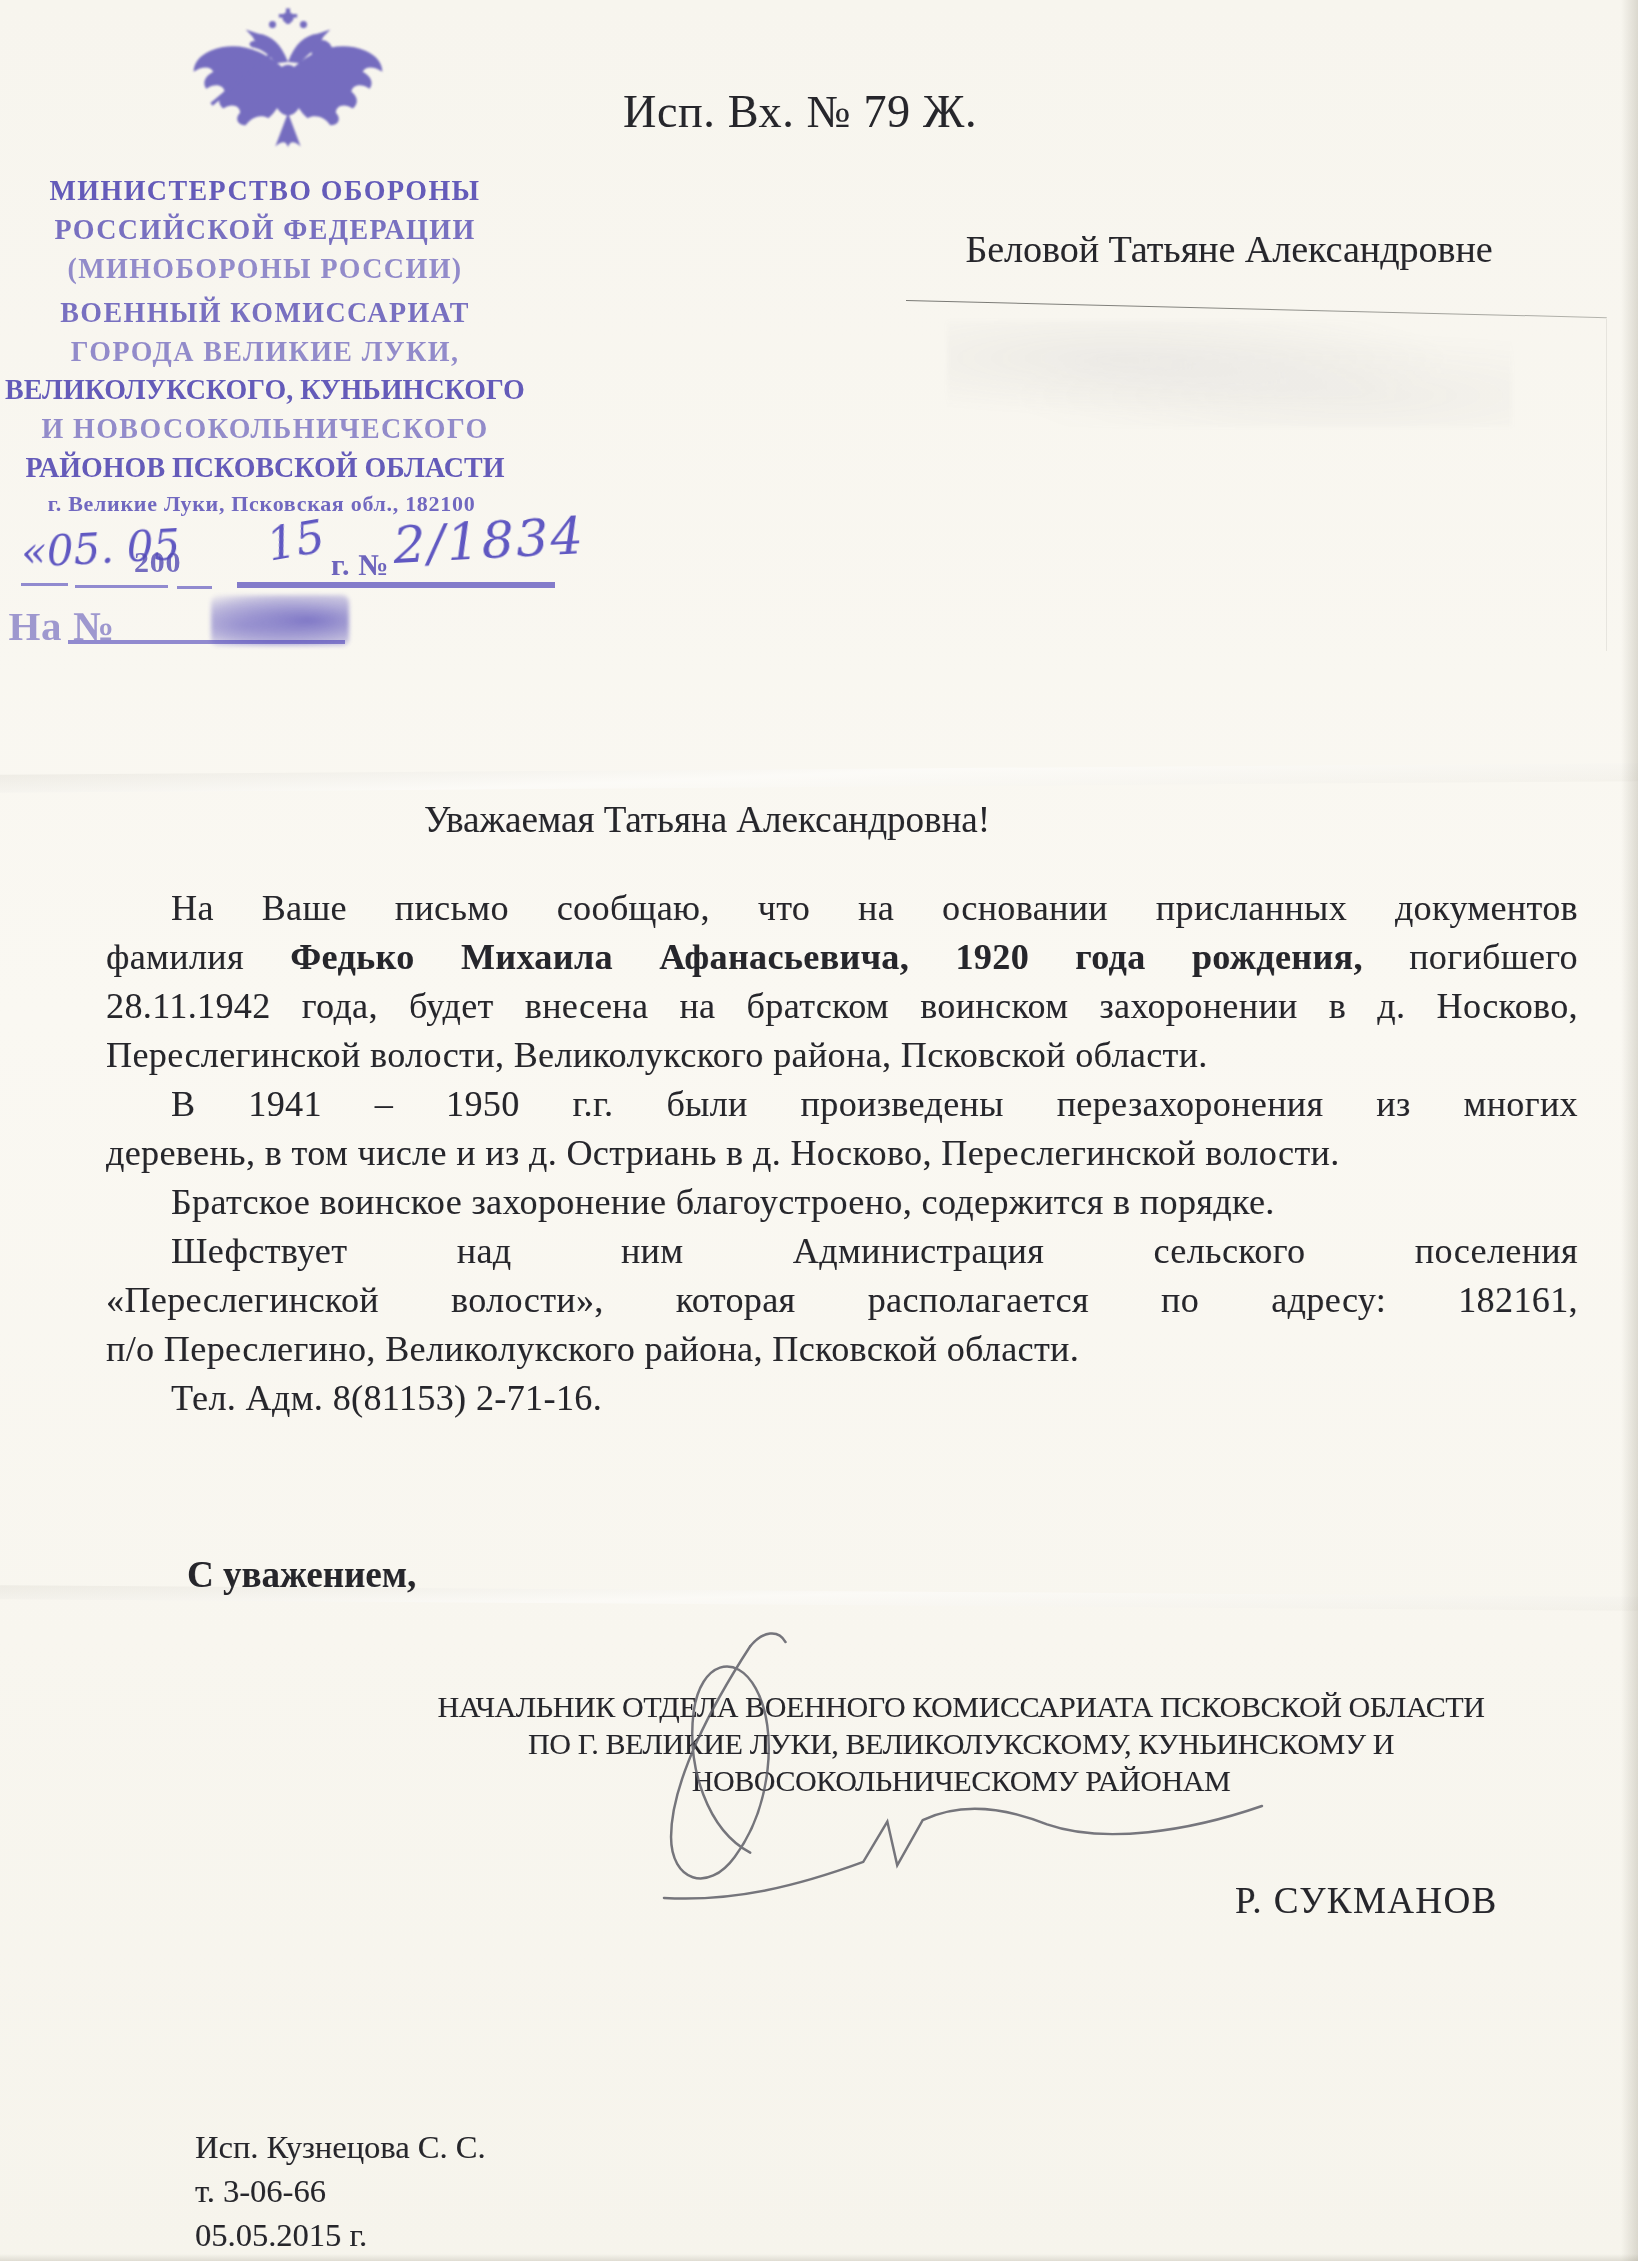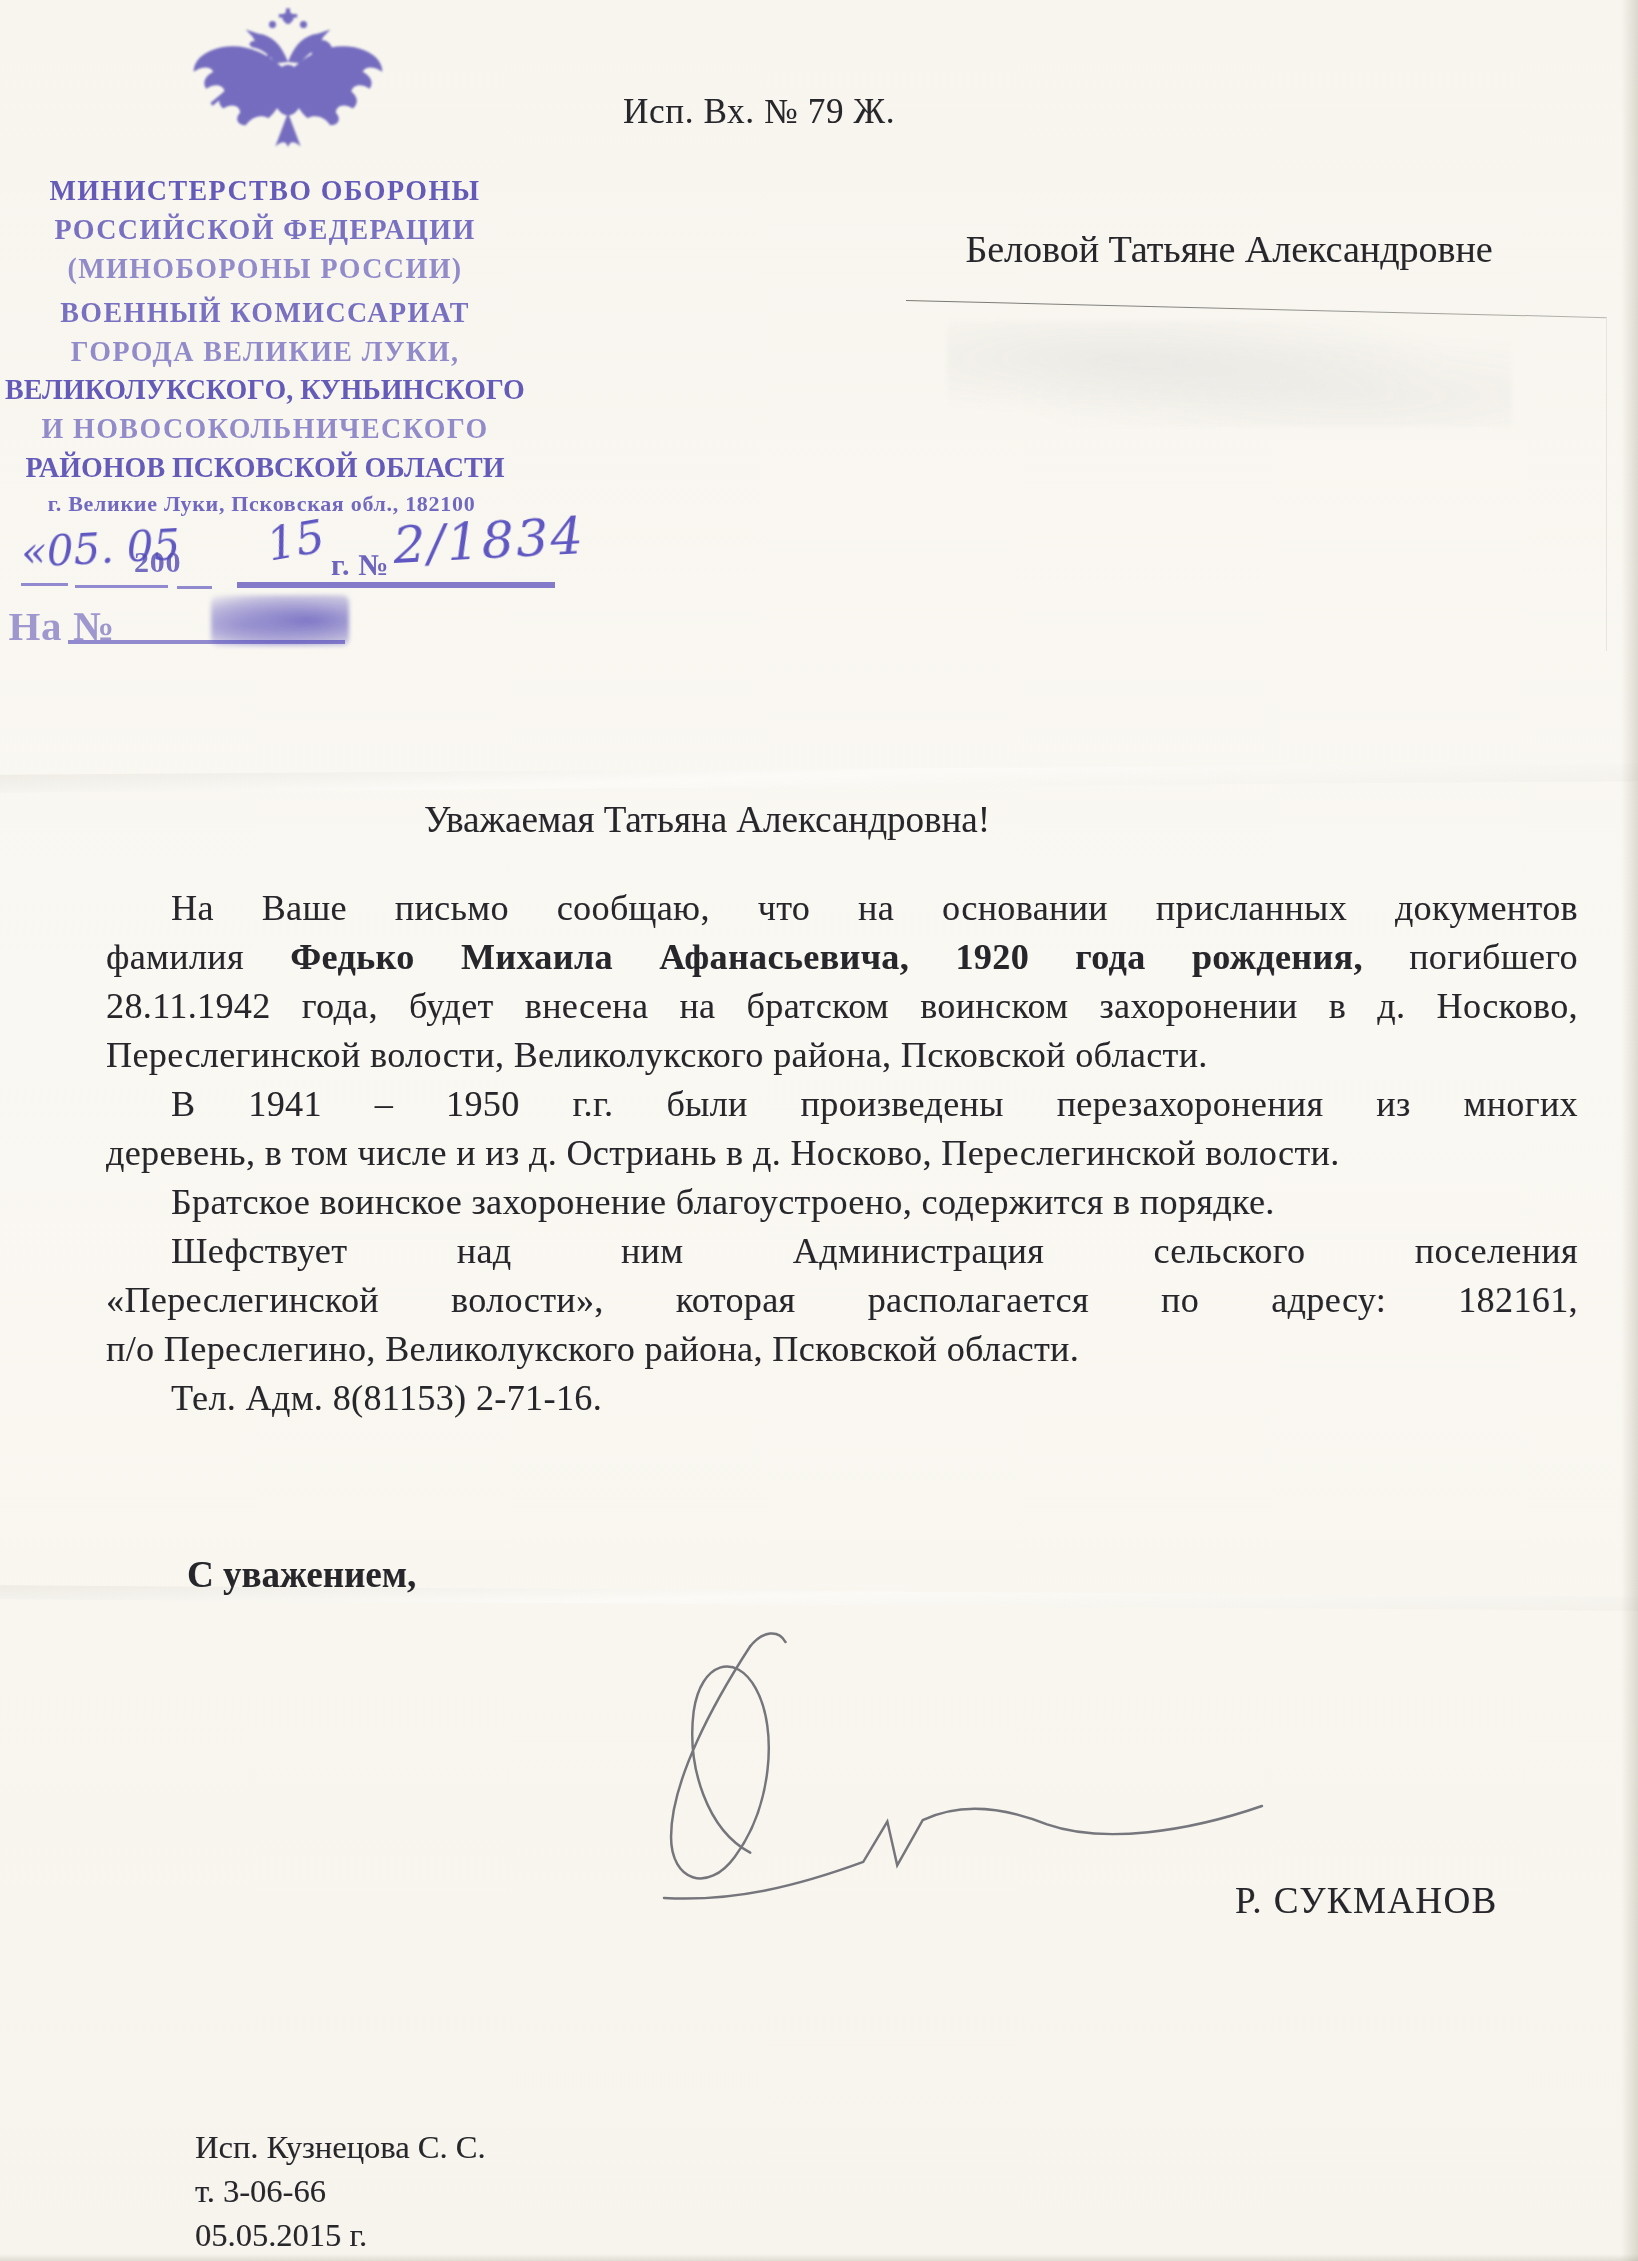--- a/index.html
+++ b/index.html
@@ -4,21 +4,21 @@
 <style>
   html,body{margin:0;padding:0;background:#d8d5cc;}
   .page{
     position:relative; width:1639px; height:2261px; overflow:hidden;
     background:linear-gradient(180deg,#f7f5ee 0%,#faf8f2 45%,#f6f4ec 100%);
     font-family:"Liberation Serif", serif; color:#26262b;
   }
   
   .type{ text-shadow:0.4px 0.4px 0 rgba(50,50,60,.28); }
   .abs{ position:absolute; }
-  .exec-note{ left:623px; top:85px; font-size:35px; letter-spacing:0.7px;margin-top:7px; }
+  .exec-note{ left:623px; top:85px; font-size:46px; letter-spacing:0.7px; }
   .recipient{ left:918px; top:227px; width:622px; text-align:center; font-size:38px; }
   .salutation{ left:424px; top:798px; width:678px; text-align:left; font-size:37px; }
   .bodytext{ left:106px; top:884px; width:1472px; font-size:36px; line-height:49px; letter-spacing:0.4px; }
   .bodytext .ln{ width:100%; }
   .ln.ind{ padding-left:65px; box-sizing:border-box; }
   .ln.just{ text-align:justify; text-align-last:justify; }
   .closing{ left:187px; top:1553px; font-size:37px; font-weight:bold; }
   .sigblock{ left:297px; top:1688px; width:1328px; text-align:center; font-size:30px; line-height:37px; letter-spacing:-0.4px; }
   .signer{ left:1235px; top:1879px; font-size:37px; letter-spacing:1.4px; }
   .footer{ left:195px; top:2125px; font-size:32.5px; line-height:44px; }
@@ -158,20 +158,25 @@
     <div class="ln">деревень, в том числе и из д. Остриань в д. Носково, Переслегинской волости.</div>
     <div class="ln ind">Братское воинское захоронение благоустроено, содержится в порядке.</div>
     <div class="ln ind just">Шефствует над ним Администрация сельского поселения</div>
     <div class="ln just">«Переслегинской волости», которая располагается по адресу: 182161,</div>
     <div class="ln">п/о Переслегино,  Великолукского района, Псковской области.</div>
     <div class="ln ind">Тел. Адм. 8(81153) 2-71-16.</div>
   </div>
 
   <div class="abs type closing">С уважением,</div>
 
+  <div class="abs type sigblock">
+    <div>НАЧАЛЬНИК ОТДЕЛА ВОЕННОГО КОМИССАРИАТА ПСКОВСКОЙ ОБЛАСТИ</div>
+    <div>ПО Г. ВЕЛИКИЕ ЛУКИ, ВЕЛИКОЛУКСКОМУ, КУНЬИНСКОМУ И</div>
+    <div>НОВОСОКОЛЬНИЧЕСКОМУ РАЙОНАМ</div>
+  </div>
 
   <svg class="abs" style="left:565px; top:1618px; width:721px; height:311px;" viewBox="0 0 1020 440">
     <g fill="none" stroke="#5f5f68" stroke-width="3.5" stroke-linecap="round" opacity=".85">
       <path d="M262 40 C210 120 150 230 150 310 C150 372 202 390 240 338 C292 268 302 158 270 100 C242 48 192 62 182 132 C172 212 202 300 262 332"></path>
       <path d="M262 40 C280 18 302 16 312 34"></path>
       <path d="M140 396 C240 402 332 378 422 345 L456 288 L470 350 L506 286 C560 260 622 268 682 292 C762 320 882 302 986 266"></path>
     </g>
   </svg>
 
   <div class="abs type signer">Р. СУКМАНОВ</div>

